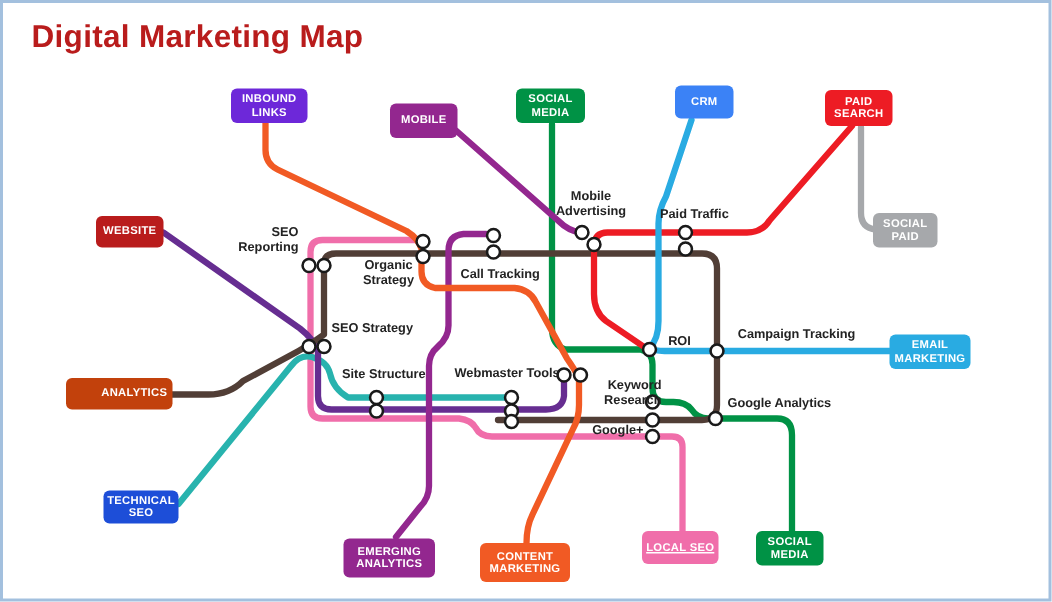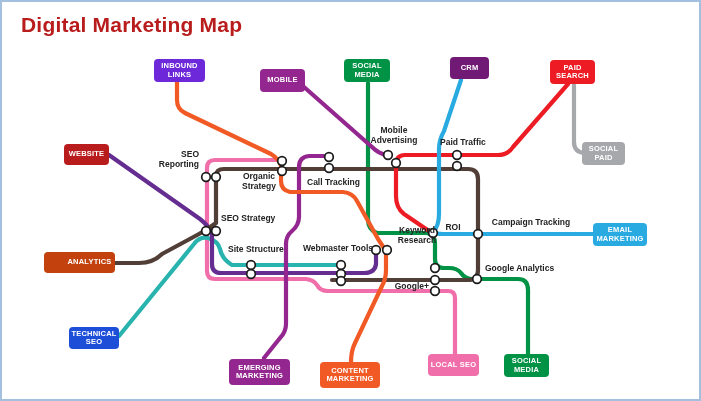--- a/index.html
+++ b/index.html
@@ -65,48 +65,48 @@
       <circle cx="433" cy="266" r="4.3" fill="#ffffff" stroke="#1a1a1a" stroke-width="1.7"></circle>
       <circle cx="433" cy="278" r="4.3" fill="#ffffff" stroke="#1a1a1a" stroke-width="1.7"></circle>
       <circle cx="433" cy="289" r="4.3" fill="#ffffff" stroke="#1a1a1a" stroke-width="1.7"></circle>
       <circle cx="475" cy="277" r="4.3" fill="#ffffff" stroke="#1a1a1a" stroke-width="1.7"></circle>
     </svg>
     <div class="terminal" style="left: 152px; top: 57px; width: 51px; height: 23px; background: #6d28d9;">INBOUND
 LINKS</div>
     <div class="terminal" style="left: 258px; top: 67px; width: 45px; height: 23px; background: rgb(147, 39, 143);">MOBILE</div>
     <div class="terminal" style="left: 342px; top: 57px; width: 46px; height: 23px; background: rgb(0, 146, 69);">SOCIAL
 MEDIA</div>
-    <div class="terminal" style="left: 448px; top: 55px; width: 39px; height: 22px; background: #701a75;">CRM</div>
+    <div class="terminal" style="left: 448px; top: 55px; width: 39px; height: 22px; background: #3b82f6;">CRM</div>
     <div class="terminal" style="left: 548px; top: 58px; width: 45px; height: 24px; background: rgb(237, 28, 36);">PAID
 SEARCH</div>
     <div class="terminal" style="left: 580px; top: 140px; width: 43px; height: 23px; background: rgb(166, 168, 171);">SOCIAL
 PAID</div>
     <div class="terminal" style="left: 62px; top: 142px; width: 45px; height: 21px; background: #b91c1c;">WEBSITE</div>
     <div class="terminal" style="left: 42px; top: 250px; width: 51px; height: 21px; background: #c2410c; padding-left: 20px;">ANALYTICS</div>
     <div class="terminal" style="left: 67px; top: 325px; width: 50px; height: 22px; background: #1d4ed8; text-align: center;">TECHNICAL
 SEO</div>
     <div class="terminal" style="left: 227px; top: 357px; width: 61px; height: 26px; background: rgb(147, 39, 143);">EMERGING
-MARKETING</div>
+ANALYTICS</div>
     <div class="terminal" style="left: 318px; top: 360px; width: 60px; height: 26px; background: rgb(241, 90, 36);">CONTENT
 MARKETING</div>
-    <div class="terminal" style="left: 426px; top: 352px; width: 51px; height: 22px; background: rgb(240, 110, 170);">LOCAL SEO</div>
+    <div class="terminal" style="left: 426px; top: 352px; width: 51px; height: 22px; background: rgb(240, 110, 170); text-decoration: underline;">LOCAL SEO</div>
     <div class="terminal" style="left: 502px; top: 352px; width: 45px; height: 23px; background: rgb(0, 146, 69);">SOCIAL
 MEDIA</div>
     <div class="terminal" style="left: 591px; top: 221px; width: 54px; height: 23px; background: rgb(41, 171, 226);">EMAIL
 MARKETING</div>
     <div class="st-label" style="left: 139px; top: 148px; width: 58px; text-align: right; color: rgb(35, 35, 35);">SEO
 Reporting</div>
     <div class="st-label" style="left: 235px; top: 170px; width: 44px; text-align: center; color: rgb(35, 35, 35);">Organic
 Strategy</div>
     <div class="st-label" style="left: 305px; top: 176px; width: 60px; text-align: left; color: rgb(35, 35, 35);">Call Tracking</div>
     <div class="st-label" style="left: 366px; top: 124px; width: 52px; text-align: center; color: rgb(35, 35, 35);">Mobile
 Advertising</div>
     <div class="st-label" style="left: 438px; top: 136px; width: 50px; text-align: left; color: rgb(35, 35, 35);">Paid Traffic</div>
     <div class="st-label" style="left: 219px; top: 212px; width: 64px; text-align: left; color: rgb(35, 35, 35);">SEO Strategy</div>
     <div class="st-label" style="left: 226px; top: 243px; width: 64px; text-align: left; color: rgb(35, 35, 35);">Site Structure</div>
     <div class="st-label" style="left: 301px; top: 242px; width: 76px; text-align: left; color: rgb(35, 35, 35);">Webmaster Tools</div>
-    <div class="st-label" style="left: 391px; top: 224px; width: 48px; text-align: center; color: rgb(35, 35, 35);">Keyword
+    <div class="st-label" style="left: 391px; top: 250px; width: 48px; text-align: right; color: rgb(35, 35, 35);">Keyword
 Research</div>
     <div class="st-label" style="left: 438px; top: 221px; width: 26px; text-align: center; color: rgb(35, 35, 35);">ROI</div>
     <div class="st-label" style="left: 483px; top: 216px; width: 92px; text-align: center; color: rgb(35, 35, 35);">Campaign Tracking</div>
     <div class="st-label" style="left: 483px; top: 262px; width: 80px; text-align: left; color: rgb(35, 35, 35);">Google Analytics</div>
     <div class="st-label" style="left: 389px; top: 280px; width: 38px; text-align: right; color: rgb(35, 35, 35);">Google+</div>
   </div>
 
 </body></html>

